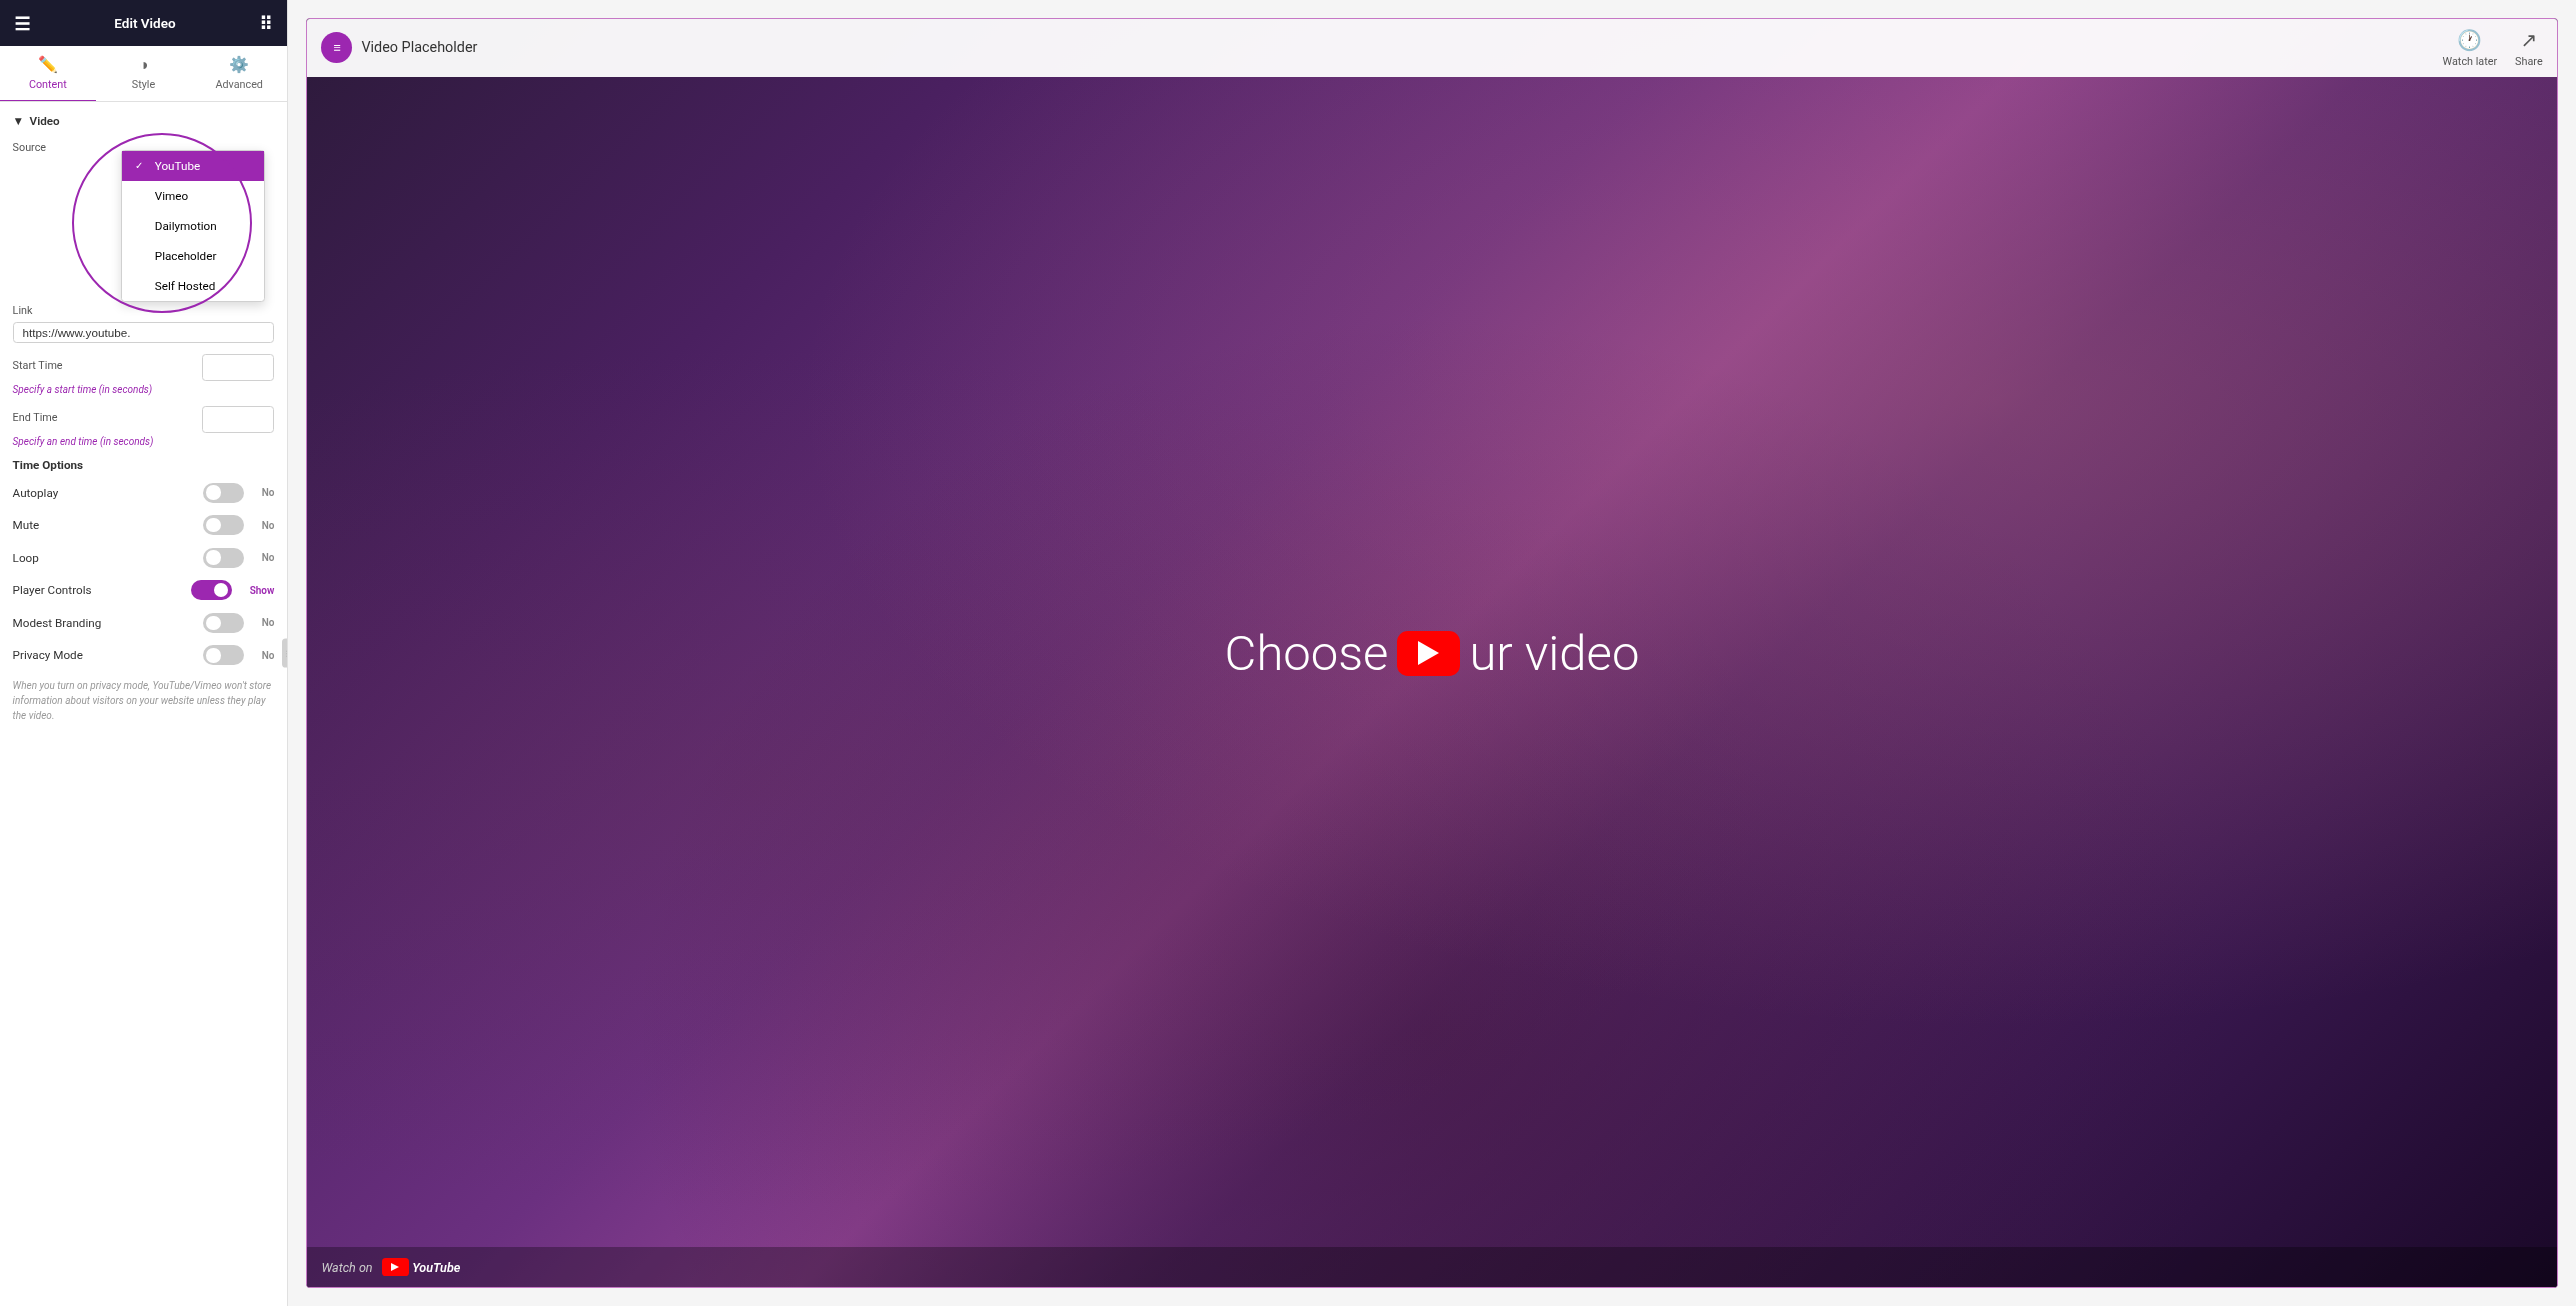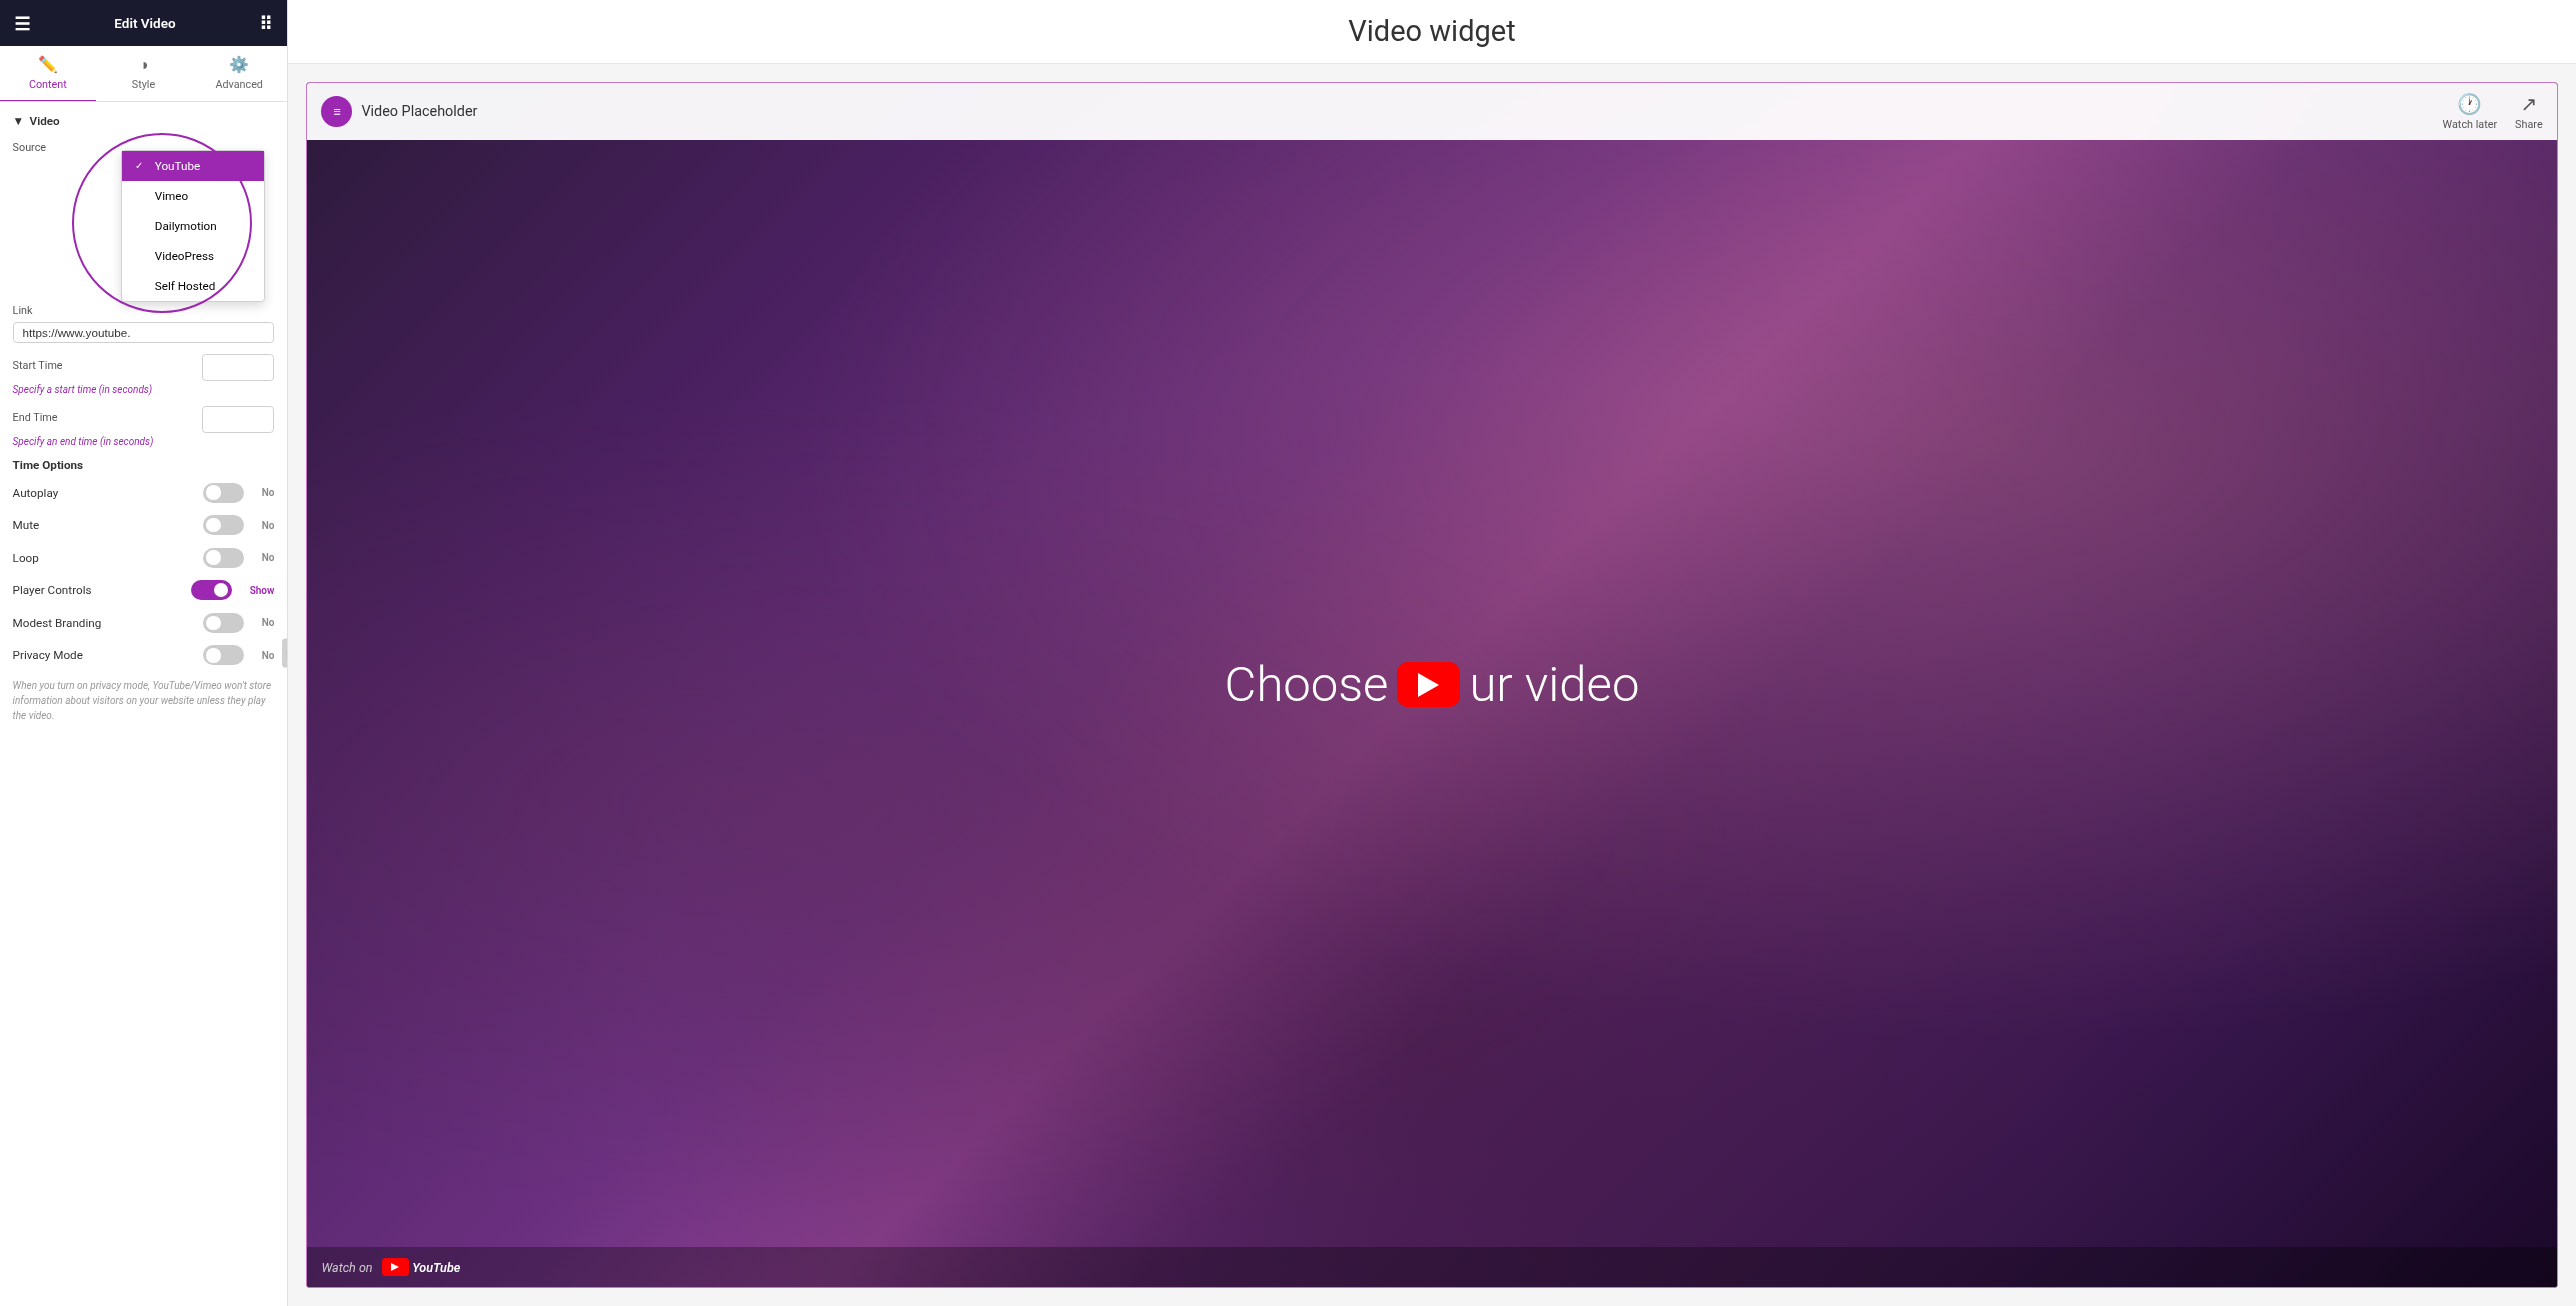--- a/index.html
+++ b/index.html
@@ -511,21 +511,21 @@
           <div class="dropdown-item">
             <span class="check"></span>
             <span>Vimeo</span>
           </div>
           <div class="dropdown-item">
             <span class="check"></span>
             <span>Dailymotion</span>
           </div>
           <div class="dropdown-item">
             <span class="check"></span>
-            <span>VideoPress</span>
+            <span>Placeholder</span>
           </div>
           <div class="dropdown-item">
             <span class="check"></span>
             <span>Self Hosted</span>
           </div>
         </div>
       </div>
     </div>
 
     <div style="height: 135px;"></div>
@@ -617,23 +617,20 @@
 
   </div>
 
   <div class="circle-annotation"></div>
 
   <div class="sidebar-drag-handle">⋮</div>
 </div>
 
 <div class="main-content">
 
-  <div class="page-title-bar">
-    <span>Video widget</span>
-  </div>
 
   <div class="video-container">
 
     <div class="video-header">
       <div class="video-header-left">
         <div class="elementor-badge">
           <span>≡</span>
         </div>
         <span class="video-placeholder-text">Video Placeholder</span>
       </div>

